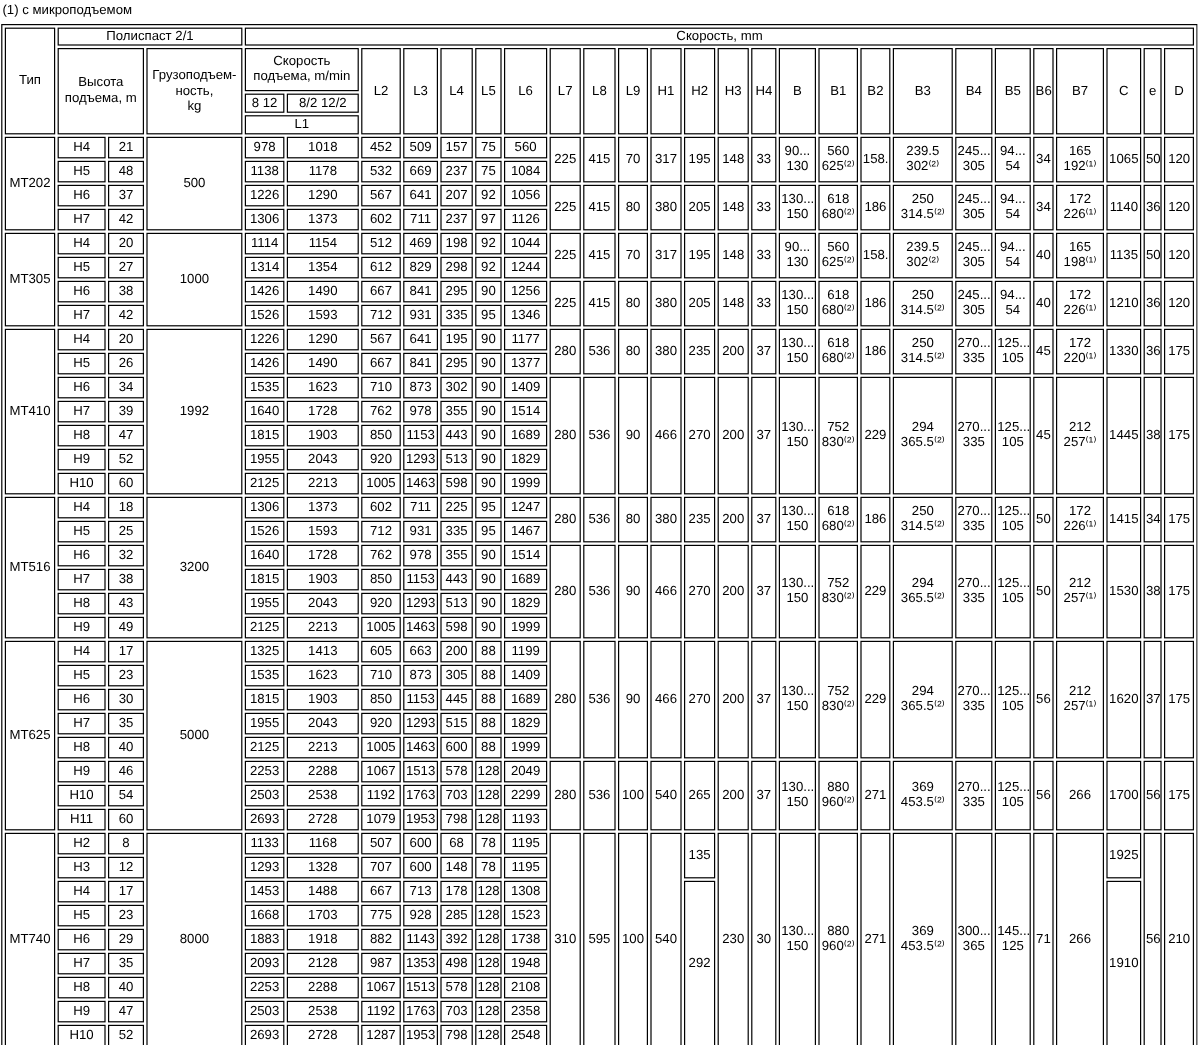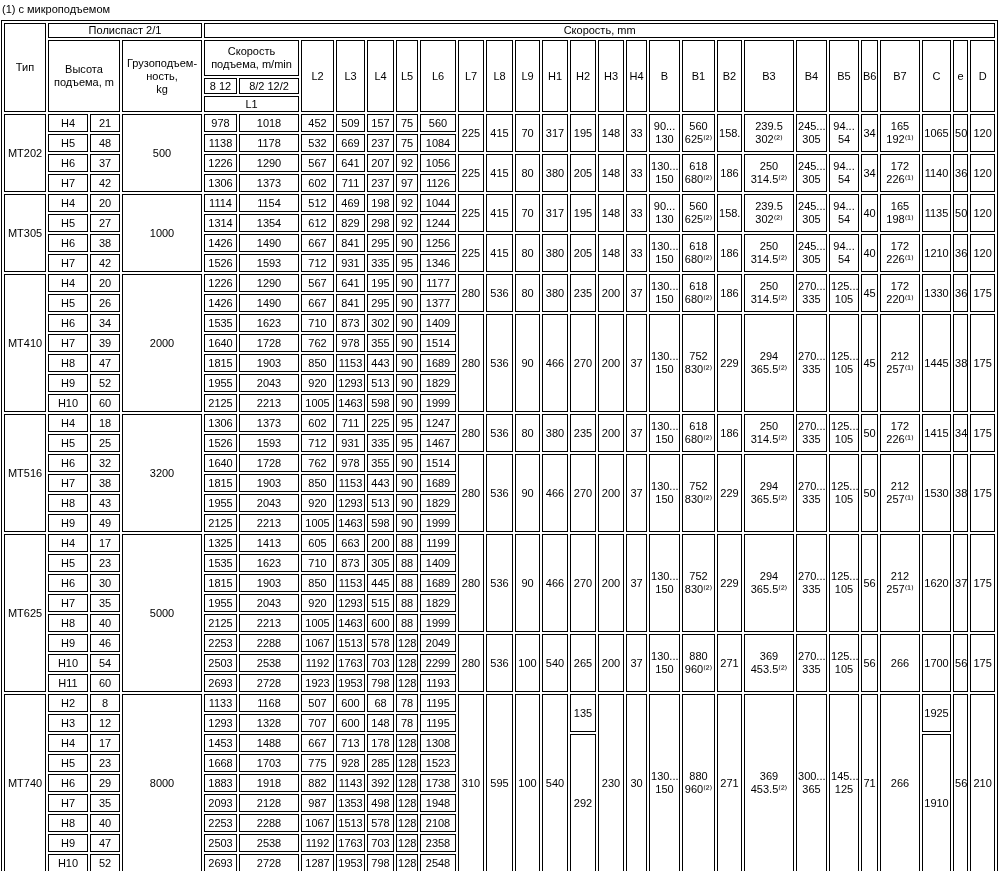--- a/index.html
+++ b/index.html
@@ -289,21 +289,21 @@
           <td>712</td>
           <td>931</td>
           <td>335</td>
           <td>95</td>
           <td>1346</td>
         </tr>
         <tr>
           <td rowspan="7">МТ410</td>
           <td>H4</td>
           <td>20</td>
-          <td rowspan="7">2000</td>
+          <td rowspan="7">1992</td>
           <td>1226</td>
           <td>1290</td>
           <td>567</td>
           <td>641</td>
           <td>195</td>
           <td>90</td>
           <td>1177</td>
           <td rowspan="2">280</td>
           <td rowspan="2">536</td>
           <td rowspan="2">80</td>
@@ -659,21 +659,21 @@
           <td>1763</td>
           <td>703</td>
           <td>128</td>
           <td>2299</td>
         </tr>
         <tr>
           <td>H11</td>
           <td>60</td>
           <td>2693</td>
           <td>2728</td>
-          <td>1923</td>
+          <td>1079</td>
           <td>1953</td>
           <td>798</td>
           <td>128</td>
           <td>1193</td>
         </tr>
         <tr>
           <td rowspan="9">МТ740</td>
           <td>H2</td>
           <td>8</td>
           <td rowspan="9">8000</td>

